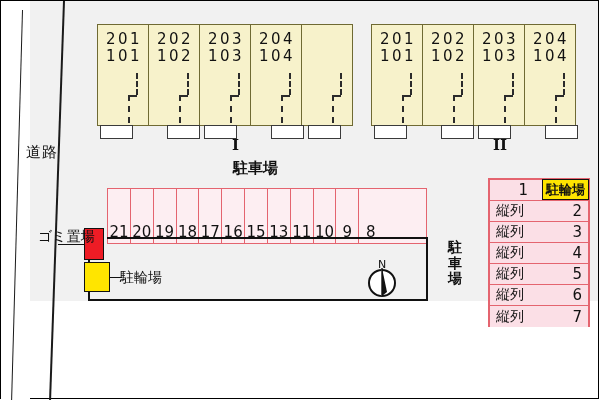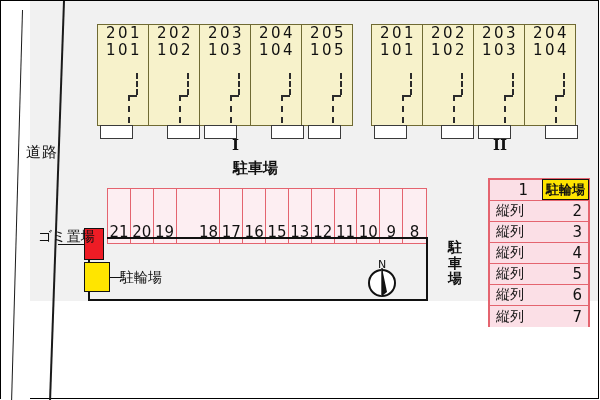--- a/index.html
+++ b/index.html
@@ -23,21 +23,21 @@
   
   .bldg{position:absolute;display:flex;box-sizing:border-box;}
   .unit{
     position:relative;
     background:#f7f2cb;
     border:1px solid #6f6a33;
     box-sizing:border-box;
     margin-right:-1px;
     display:flex;flex-direction:column;align-items:center;
   }
-  .unit .rooms{line-height:1.12;}
+  .unit .rooms{margin-top:6px;line-height:1.12;}
   .unit .rooms div{font-size:15px;color:#111;letter-spacing:2.5px;padding-left:2px;}
   
   .dash-v{position:absolute;border-left:2px dashed #2b2b2b;}
   .dash-h{position:absolute;border-top:2px dashed #2b2b2b;}
   
   .balcony{position:absolute;background:#ffffff;border:1px solid #3a3a3a;box-sizing:border-box;}
   .bldg-num{position:absolute;font-size:15px;font-weight:bold;color:#111;font-family:"DejaVu Serif","Liberation Serif",serif;}
 
   
   .lot-label{position:absolute;font-size:15px;color:#111;white-space:nowrap;font-weight:bold;}
@@ -129,24 +129,20 @@
       <div class="unit" style="width:52px;height:102px;">
         <div class="rooms">
           <div>204</div>
           <div>104</div>
         </div>
         <div class="dash-v" style="left:38px;top:48px;height:22px;"></div>
         <div class="dash-h" style="left:30px;top:70px;width:9px;"></div>
         <div class="dash-v" style="left:30px;top:70px;height:28px;"></div>
       </div>
       <div class="unit" style="width:52px;height:102px;">
-        <div class="rooms">
-          <div>205</div>
-          <div>105</div>
-        </div>
         <div class="dash-v" style="left:38px;top:48px;height:22px;"></div>
         <div class="dash-h" style="left:30px;top:70px;width:9px;"></div>
         <div class="dash-v" style="left:30px;top:70px;height:28px;"></div>
       </div>
     </div>
   <div class="bldg-num" style="left:232px;top:136px;">I</div>
 
   <div class="bldg" id="bldg2" style="left:371px;top:24px;height:102px;">
       <div class="unit" style="width:52px;height:102px;">
         <div class="rooms">
@@ -186,26 +182,25 @@
       </div>
     </div>
   <div class="bldg-num" style="left:493px;top:136px;">II</div>
 
   <div class="lot-label" style="left:233px;top:159px;">駐車場</div>
 
   <div class="strip" id="stall-strip" style="left:107px;top:188px;width:320px;height:56px;">
       <div class="stall" style="width:22.857142857142858px;height:100%;">21</div>
       <div class="stall" style="width:22.857142857142858px;height:100%;">20</div>
       <div class="stall" style="width:22.857142857142858px;height:100%;">19</div>
-      <div class="stall" style="width:22.857142857142858px;height:100%;margin-left:21px;">18</div>
+      <div class="stall" style="width:22.857142857142858px;height:100%;">18</div>
       <div class="stall" style="width:22.857142857142858px;height:100%;">17</div>
       <div class="stall" style="width:22.857142857142858px;height:100%;">16</div>
       <div class="stall" style="width:22.857142857142858px;height:100%;">15</div>
       <div class="stall" style="width:22.857142857142858px;height:100%;">13</div>
-      <div class="stall" style="width:22.857142857142858px;height:100%;">12</div>
       <div class="stall" style="width:22.857142857142858px;height:100%;">11</div>
       <div class="stall" style="width:22.857142857142858px;height:100%;">10</div>
       <div class="stall" style="width:22.857142857142858px;height:100%;">9</div>
       <div class="stall" style="width:22.857142857142858px;height:100%;">8</div>
     </div>
 
   <div class="bline" style="left:107px;top:237px;width:321px;height:2px;"></div>
   <div class="bline" style="left:426px;top:237px;width:2px;height:64px;"></div>
   <div class="bline" style="left:88px;top:299px;width:340px;height:2px;"></div>
   <div class="bline" style="left:88px;top:237px;width:2px;height:64px;"></div>

